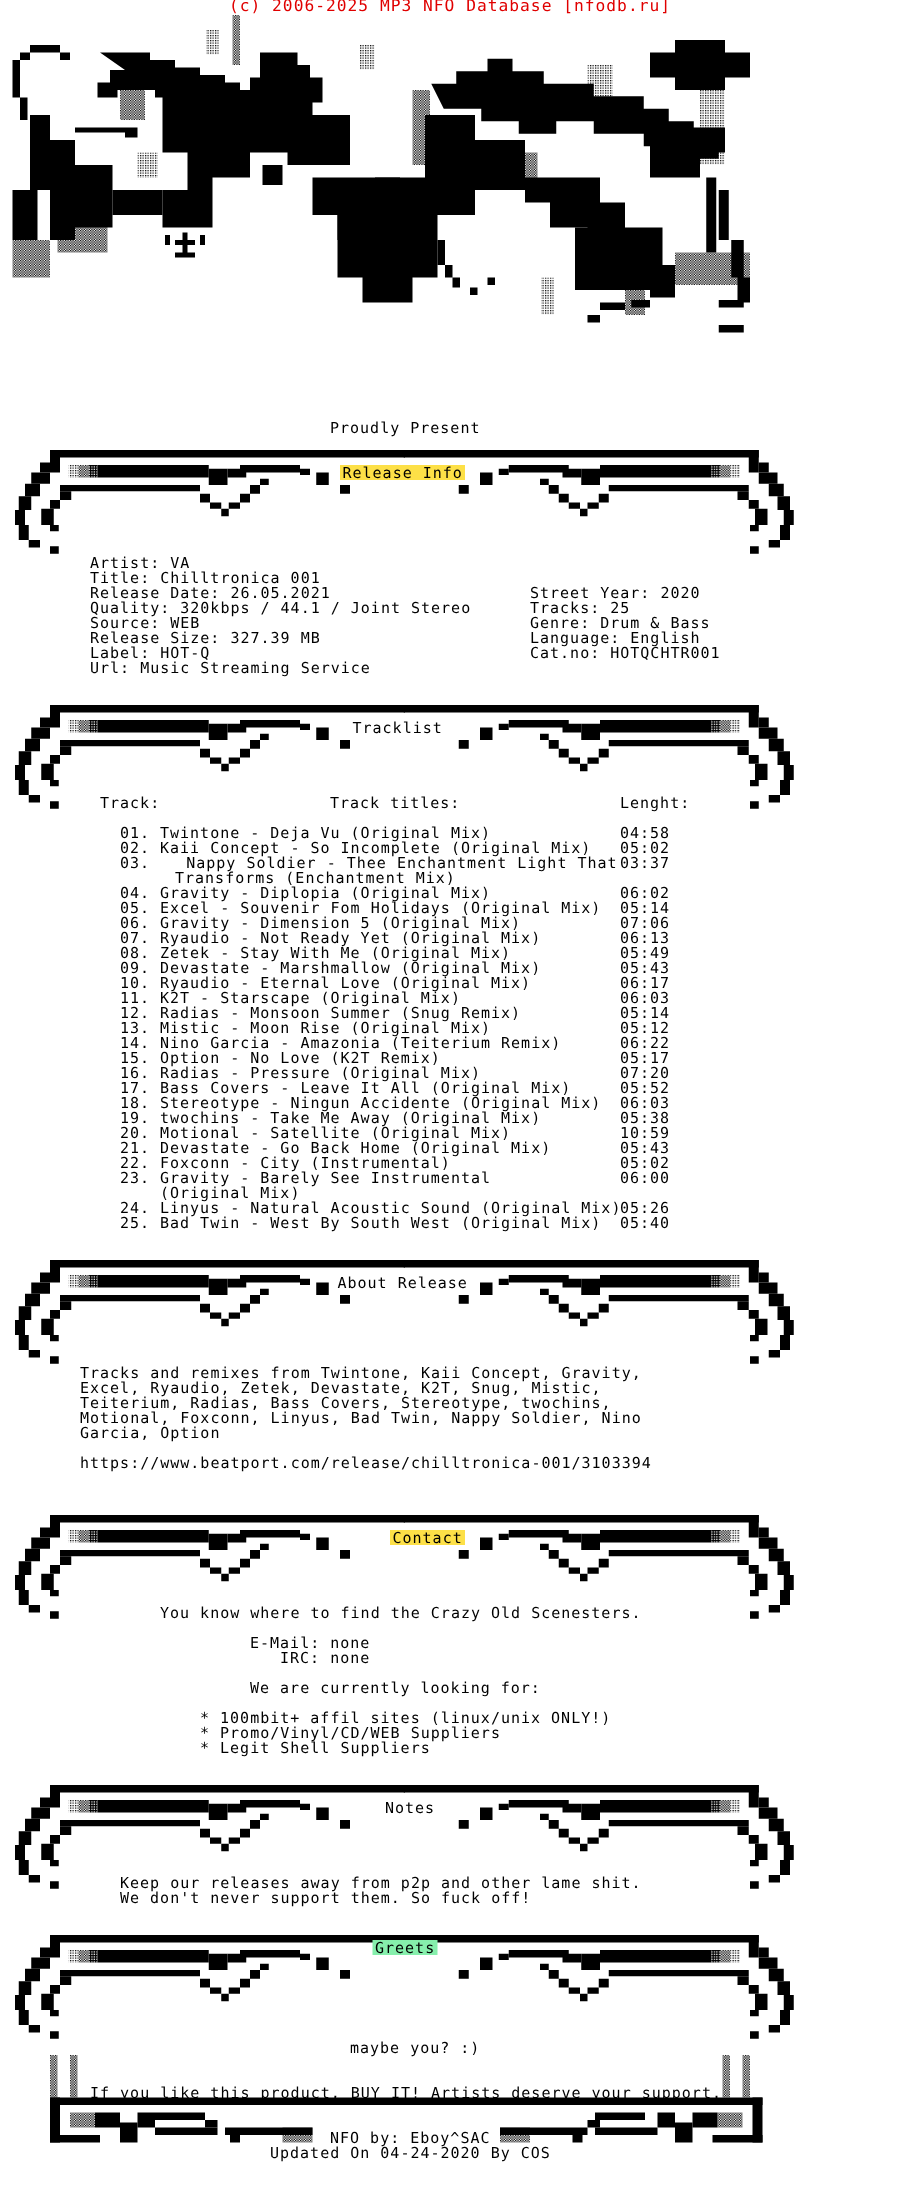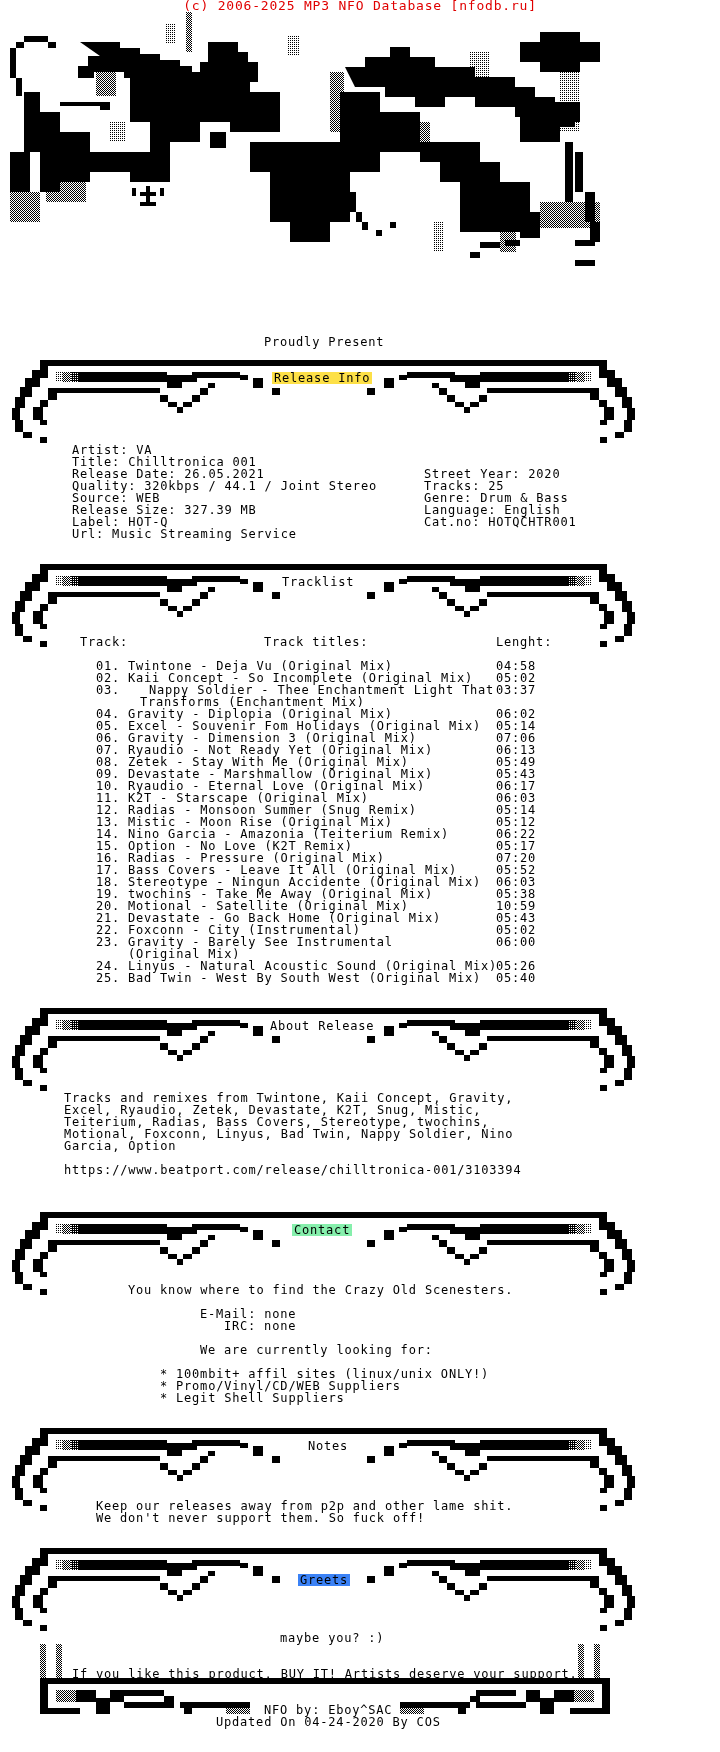--- a/index.html
+++ b/index.html
@@ -164,21 +164,21 @@
     <div class="ln" style="top: 684px; left: 128px; margin-left: 21px;">Nappy Soldier - Thee Enchantment Light That</div>
     <div class="ln" style="top: 684px; left: 496px;">03:37</div>
     <div class="ln" style="top: 696px; left: 128px; margin-left: 12px;">Transforms (Enchantment Mix)</div>
     <div class="ln" style="top: 708px; left: 96px;">04.</div>
     <div class="ln" style="top: 708px; left: 128px;">Gravity - Diplopia (Original Mix)</div>
     <div class="ln" style="top: 708px; left: 496px;">06:02</div>
     <div class="ln" style="top: 720px; left: 96px;">05.</div>
     <div class="ln" style="top: 720px; left: 128px;">Excel - Souvenir Fom Holidays (Original Mix)</div>
     <div class="ln" style="top: 720px; left: 496px;">05:14</div>
     <div class="ln" style="top: 732px; left: 96px;">06.</div>
-    <div class="ln" style="top: 732px; left: 128px;">Gravity - Dimension 3 (Original Mix)</div>
+    <div class="ln" style="top: 732px; left: 128px;">Gravity - Dimension 5 (Original Mix)</div>
     <div class="ln" style="top: 732px; left: 496px;">07:06</div>
     <div class="ln" style="top: 744px; left: 96px;">07.</div>
     <div class="ln" style="top: 744px; left: 128px;">Ryaudio - Not Ready Yet (Original Mix)</div>
     <div class="ln" style="top: 744px; left: 496px;">06:13</div>
     <div class="ln" style="top: 756px; left: 96px;">08.</div>
     <div class="ln" style="top: 756px; left: 128px;">Zetek - Stay With Me (Original Mix)</div>
     <div class="ln" style="top: 756px; left: 496px;">05:49</div>
     <div class="ln" style="top: 768px; left: 96px;">09.</div>
     <div class="ln" style="top: 768px; left: 128px;">Devastate - Marshmallow (Original Mix)</div>
     <div class="ln" style="top: 768px; left: 496px;">05:43</div>
@@ -252,21 +252,21 @@
   <div class="ln" style="top:1164px;left:64px">https://www.beatport.com/release/chilltronica-001/3103394</div>
 </div>
 
 <div class="frame" style="top:1212px">
   <svg width="640" height="90">
       <use href="#frame-half" width="647" height="90"></use>
       <g transform="translate(647,0) scale(-1,1)">
         <use href="#frame-half" width="647" height="90"></use>
       </g>
     </svg>
-  <div class="ln" style="top:12px;left:292px;background:#86efac;padding:0 2px">Contact</div>
+  <div class="ln" style="top:12px;left:312px;background:#fde047;padding:0 2px">Contact</div>
 </div>
 
 <div>
   <div class="ln" style="top:1284px;left:128px">You know where to find the Crazy Old Scenesters.</div>
   <div class="ln" style="top:1308px;left:200px">E-Mail: none</div>
   <div class="ln" style="top:1320px;left:224px">IRC: none</div>
   <div class="ln" style="top:1344px;left:200px">We are currently looking for:</div>
   <div class="ln" style="top:1368px;left:160px">* 100mbit+ affil sites (linux/unix ONLY!)</div>
   <div class="ln" style="top:1380px;left:160px">* Promo/Vinyl/CD/WEB Suppliers</div>
   <div class="ln" style="top:1392px;left:160px">* Legit Shell Suppliers</div>
@@ -287,21 +287,21 @@
   <div class="ln" style="top:1512px;left:96px">We don't never support them. So fuck off!</div>
 </div>
 
 <div class="frame" style="top:1548px">
   <svg width="640" height="90">
       <use href="#frame-half" width="647" height="90"></use>
       <g transform="translate(647,0) scale(-1,1)">
         <use href="#frame-half" width="647" height="90"></use>
       </g>
     </svg>
-  <div class="ln" style="top:26px;left:298px;background:#3b82f6;padding:0 2px">Greets</div>
+  <div class="ln" style="top:4px;left:298px;background:#86efac;padding:0 2px">Greets</div>
 </div>
 
 <div class="ln" style="top:1632px;left:280px">maybe you? :)</div>
 
 <svg style="position:absolute;left:0;top:1644px" width="640" height="92" viewBox="0 0 640 92">
   <rect x="40" y="0" width="6" height="34" fill="url(#d2)"></rect>
   <rect x="56" y="0" width="6" height="34" fill="url(#d2)"></rect>
   <rect x="578" y="0" width="6" height="34" fill="url(#d2)"></rect>
   <rect x="594" y="0" width="6" height="34" fill="url(#d2)"></rect>
   <rect x="40" y="34" width="570" height="6" fill="#000"></rect>

